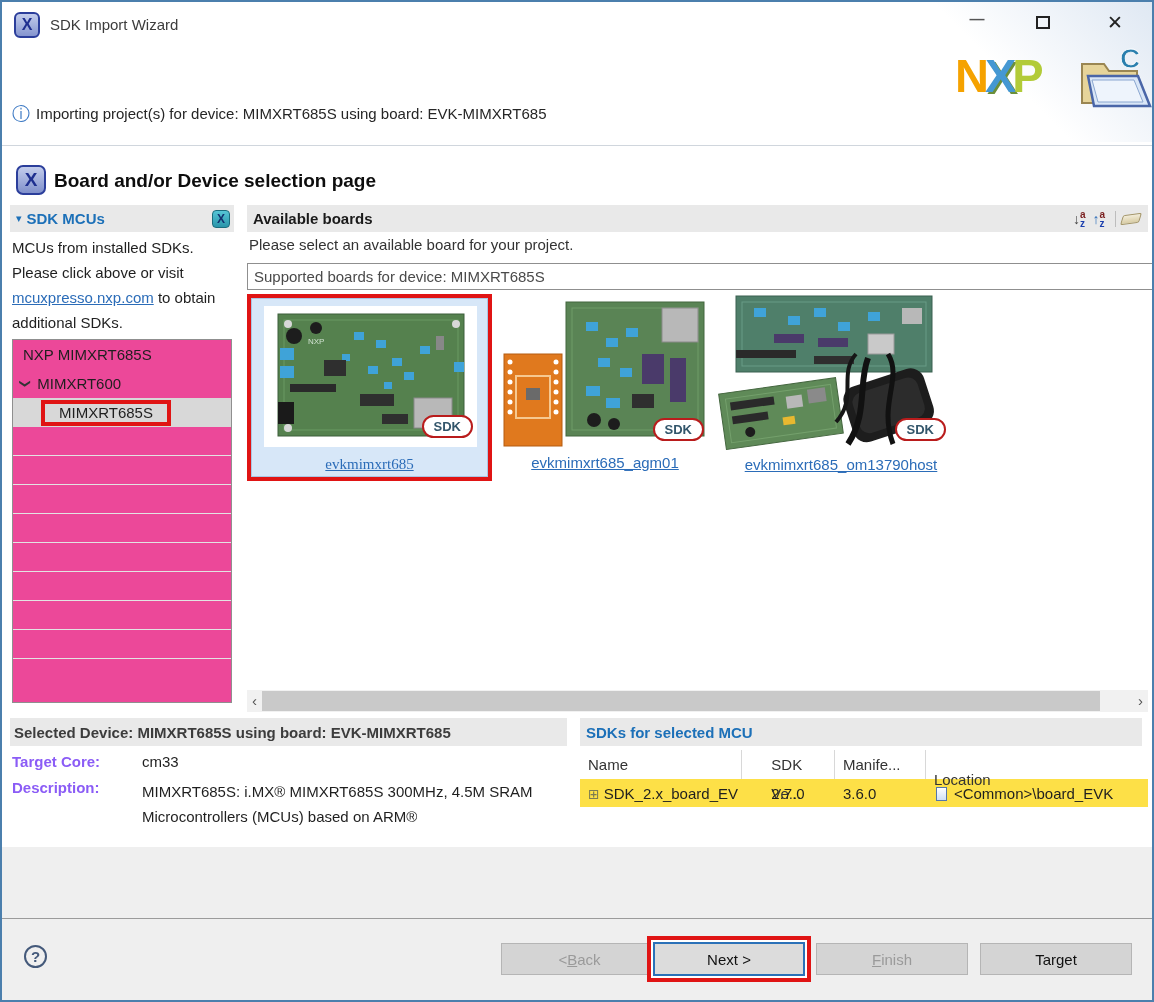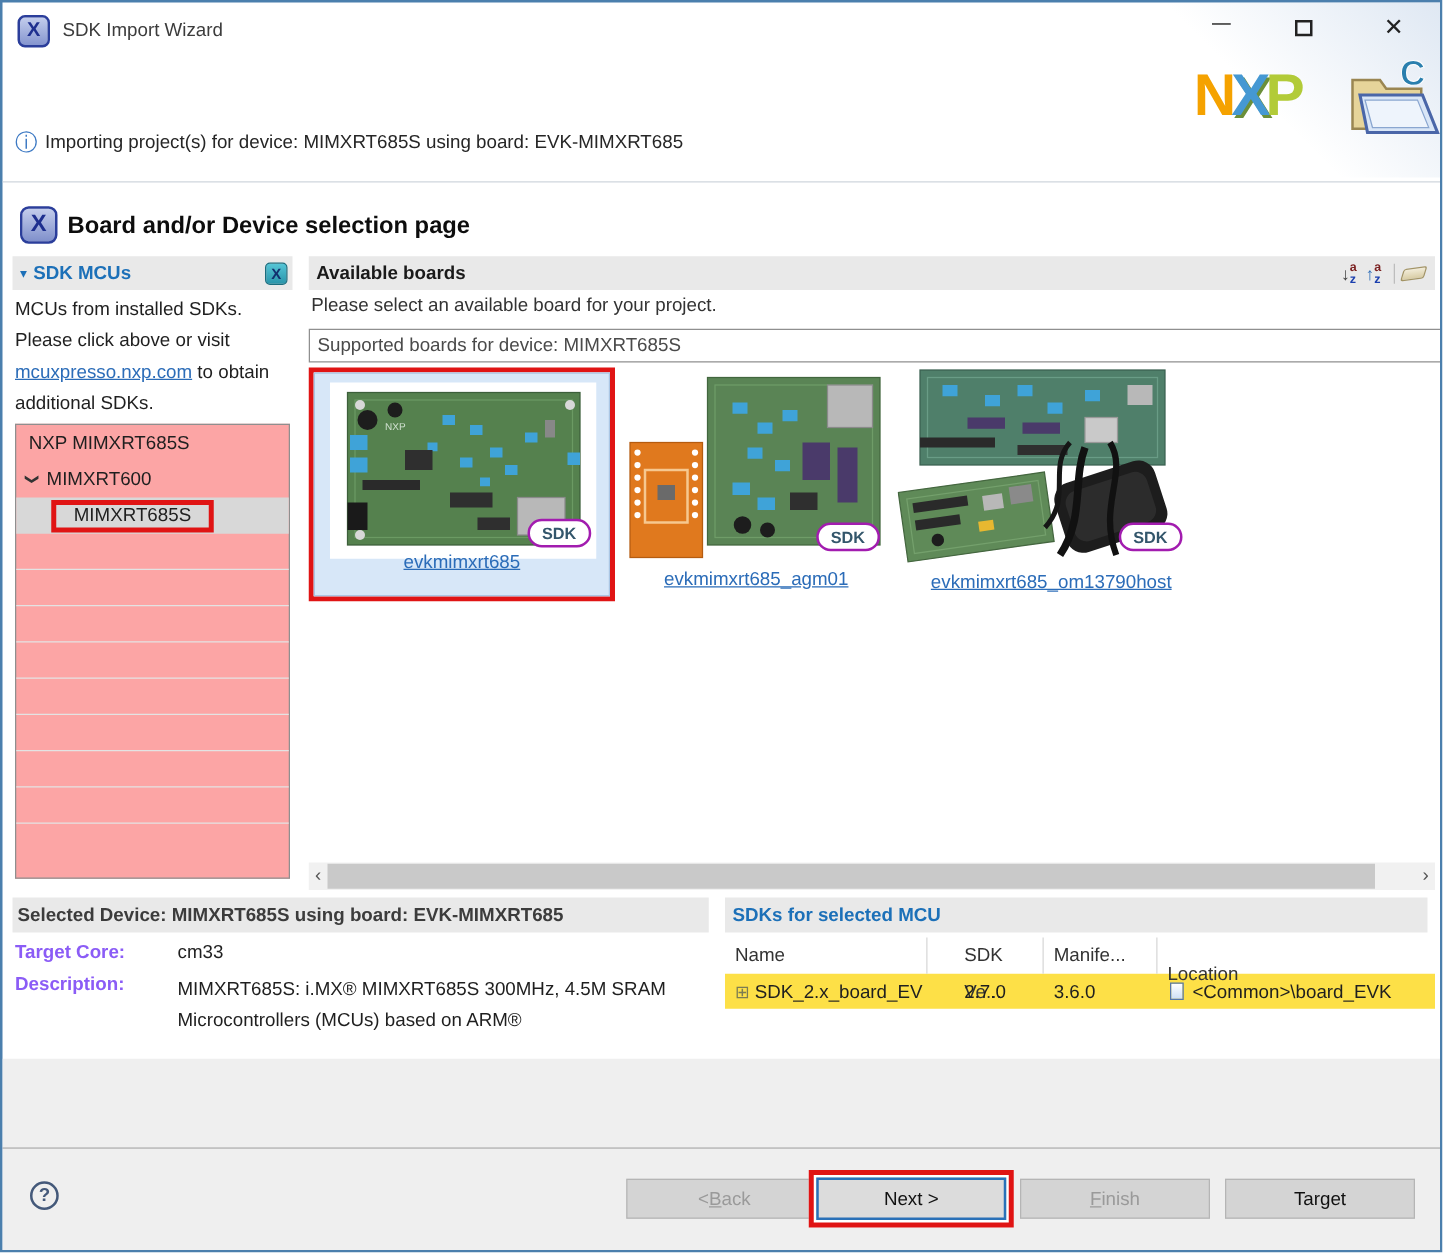--- a/index.html
+++ b/index.html
@@ -64,21 +64,21 @@
   .az .a { color:#7a1f1f; font-style:normal; } .az .z { color:#1b3fae; font-style:normal; }
   .tool-div { width:1px; height:16px; background:#bdbdbd; margin:0 6px 0 10px; }
   .eraser { width:18px; height:10px; background:linear-gradient(180deg,#f2ecd8,#d8cca4);
     border:1px solid #a39465; border-radius:2px; transform:skewX(-24deg) rotate(-8deg); }
 
   
   .mcus-para { position:absolute; left:10px; top:233px; width:222px; font-size:15px;
     line-height:25px; color:#1f1f1f; }
   .mcus-para a { color:#2b6cb8; text-decoration:underline; cursor:pointer; }
   .tree { position:absolute; left:10px; top:337px; width:220px; height:364px;
-    border:1px solid #8f8f8f; background:#fca5a5; font-size:15px; color:#1f1f1f; }
+    border:1px solid #8f8f8f; background:#ec4899; font-size:15px; color:#1f1f1f; }
   .tree-row { height:29px; display:flex; align-items:center; }
   .tr-root { padding-left:10px; }
   .tr-parent { padding-left:8px; }
   .tr-parent .chev { display:inline-block; transform:rotate(90deg); font-size:11px;
     font-weight:bold; color:#333; margin-right:7px; }
   .tr-selected { background:#d8d8d8; }
   .redbox-inline { border:4px solid #e01414; padding:0 14px 1px 14px; margin-left:28px; }
   .tree-empty { height:29px; border-bottom:1px solid #e3e3e3; }
   .tree-empty:last-child { border-bottom:none; }
 
@@ -90,25 +90,25 @@
 
   .card1-wrap { position:absolute; left:245px; top:292px; width:245px; height:187px;
     border:4px solid #e01414; }
   .card-selected { width:100%; height:100%; background:#d7e7f8; border:1px solid #aac6e4;
     position:relative; }
   .card-selected .imgbox { position:absolute; left:12px; top:7px; width:213px; height:141px; background:#fff; }
   .card { position:absolute; }
   .card2 { left:500px; top:296px; width:206px; height:178px; }
   .card3 { left:716px; top:292px; width:246px; height:182px; }
   .imgbox2 { position:relative; width:100%; }
-  .badge { position:absolute; background:#fff; border:2px solid #a21caf; border-radius:12px;
+  .badge { position:absolute; background:#fff; border:2px solid #b91c1c; border-radius:12px;
     padding:0 10px; font-size:13px; font-weight:bold; color:#33566b; line-height:19px; }
   .board-link { display:block; text-align:center; font-size:15px; color:#2b6cb8;
     text-decoration:underline; cursor:pointer; }
-  .link1 { position:absolute; left:0; right:0; bottom:18px; }
+  .link1 { position:absolute; left:0; right:0; bottom:3px;font-family:Liberation Serif, serif; }
 
   
   .hscroll { position:absolute; left:245px; top:688px; width:901px; height:22px;
     background:#f1f1f1; }
   .hs-arrow { position:absolute; top:0; width:15px; height:22px; color:#555;
     font-size:15px; line-height:21px; text-align:center; cursor:default; }
   .hs-left { left:0; } .hs-right { right:0; }
   .hs-thumb { position:absolute; left:15px; top:1px; width:838px; height:20px; background:#c9c9c9; }
 
   

